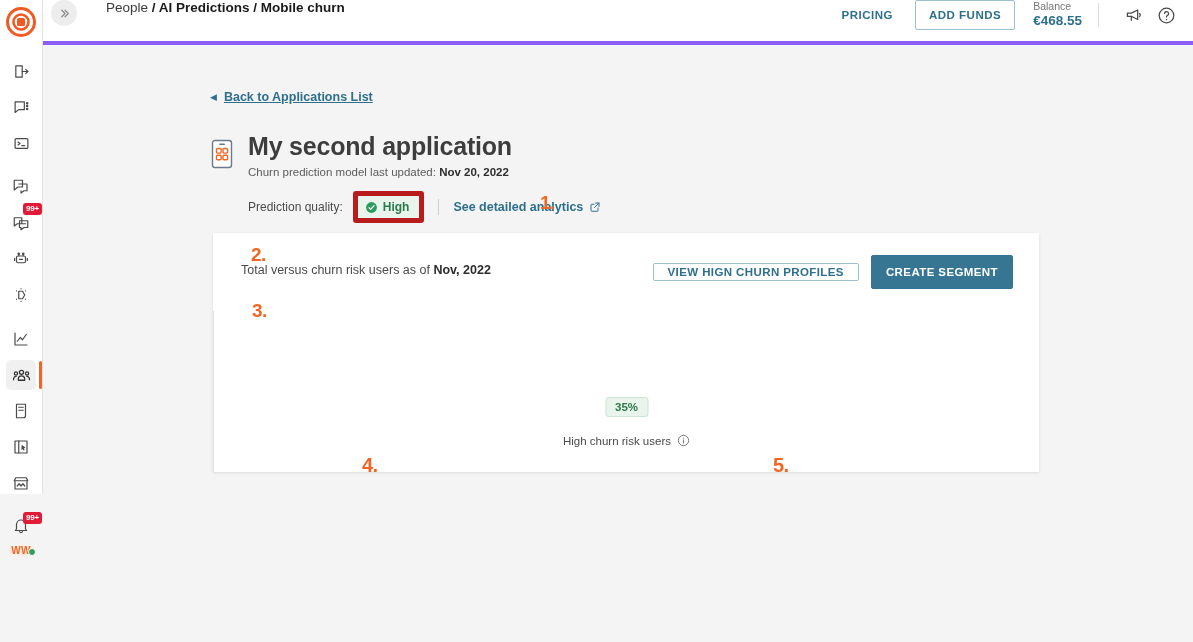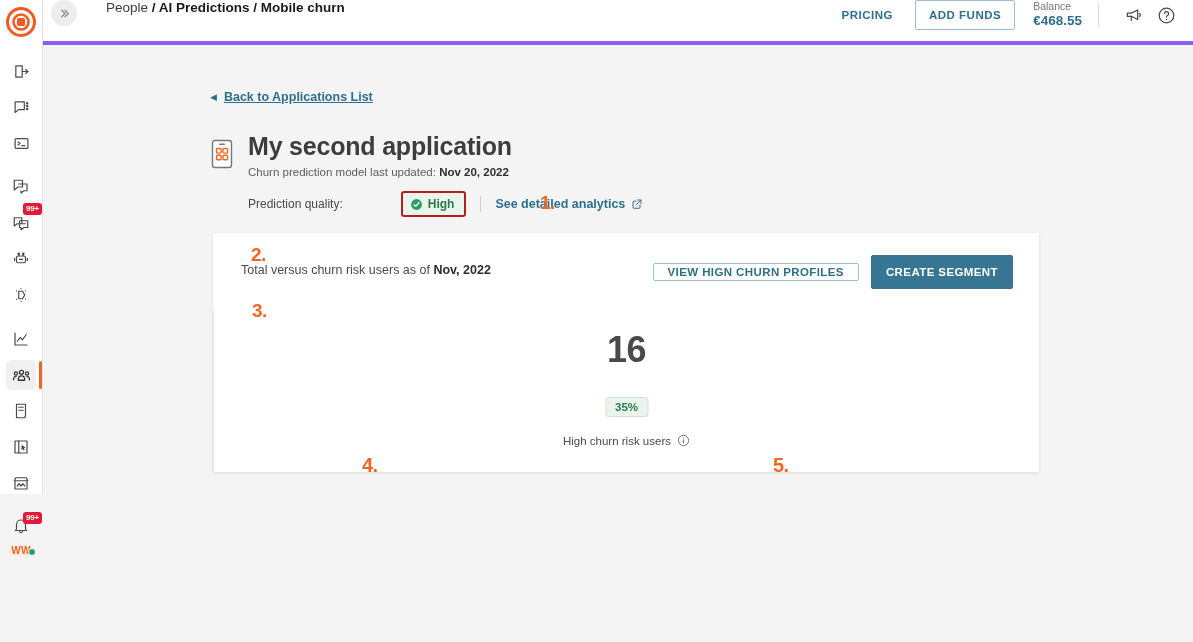--- a/index.html
+++ b/index.html
@@ -96,22 +96,22 @@
   .app-head { position: absolute; left: 167px; top: 88px; display: flex; align-items: flex-start; }
   .app-icon { width: 24px; height: 30px; margin-right: 14px; margin-top: 6px; }
   .app-title { font-size: 25px; font-weight: bold; color: #3d3d3d; line-height: 1.1; letter-spacing: -.2px; }
   .app-sub { font-size: 11.5px; color: #5c5c5c; margin-top: 5px; }
   .app-sub b { color: #2d2d2d; font-weight: bold; }
 
   .quality-row { position: absolute; left: 205px; top: 146px; display: flex; align-items: center; }
   .quality-label { font-size: 12px; color: #4a4a4a; margin-right: 10px; }
   .quality-badge {
     display: inline-flex; align-items: center; gap: 5px;
-    background: #e8f4ec; border: 2px solid #b91c1c; border-radius: 3px;
-    padding: 4px 10px 4px 7px; font-size: 12px; font-weight: bold; color: #2c7a4b; margin-left: 48px;
+    background: #e8f4ec; border: 5px solid #b91c1c; border-radius: 3px;
+    padding: 4px 10px 4px 7px; font-size: 12px; font-weight: bold; color: #2c7a4b;
   }
   .quality-sep { width: 1px; height: 16px; background: #cfcfcf; margin: 0 14px; }
   .analytics-link { font-size: 12.5px; font-weight: bold; color: #2e6f8e; cursor: pointer; display: inline-flex; align-items: center; gap: 6px; }
 
   
   .card {
     position: absolute; left: 170px; top: 188px; width: 826px; height: 239px;
     background: #fff; box-shadow: 0 1px 3px rgba(0,0,0,.10);
   }
   .card-head { position: relative; height: 78px; }
@@ -381,21 +381,20 @@
           <span>Total versus churn risk users as of </span><b>Nov, 2022</b>
         </div>
         <div class="card-actions">
           <button class="btn-outline">VIEW HIGN CHURN PROFILES</button>
           <button class="btn-solid">CREATE SEGMENT</button>
         </div>
       </div>
 
       <div class="stats">
         <div class="stat-col right">
-          <div class="stat-value">16</div>
           <div class="pct-badge">35%</div>
           <div class="stat-label">
             <span>High churn risk users</span>
             <span>
               <svg width="13" height="13" viewBox="0 0 24 24" fill="none" stroke="#6d6d6d" stroke-width="1.7">
                 <circle cx="12" cy="12" r="9.5"></circle>
                   <path d="M12 10.8v6" stroke-linecap="round"></path>
                   <circle cx="12" cy="7.4" r="1.1" fill="#6d6d6d" stroke="none"></circle>
               </svg>
             </span>

